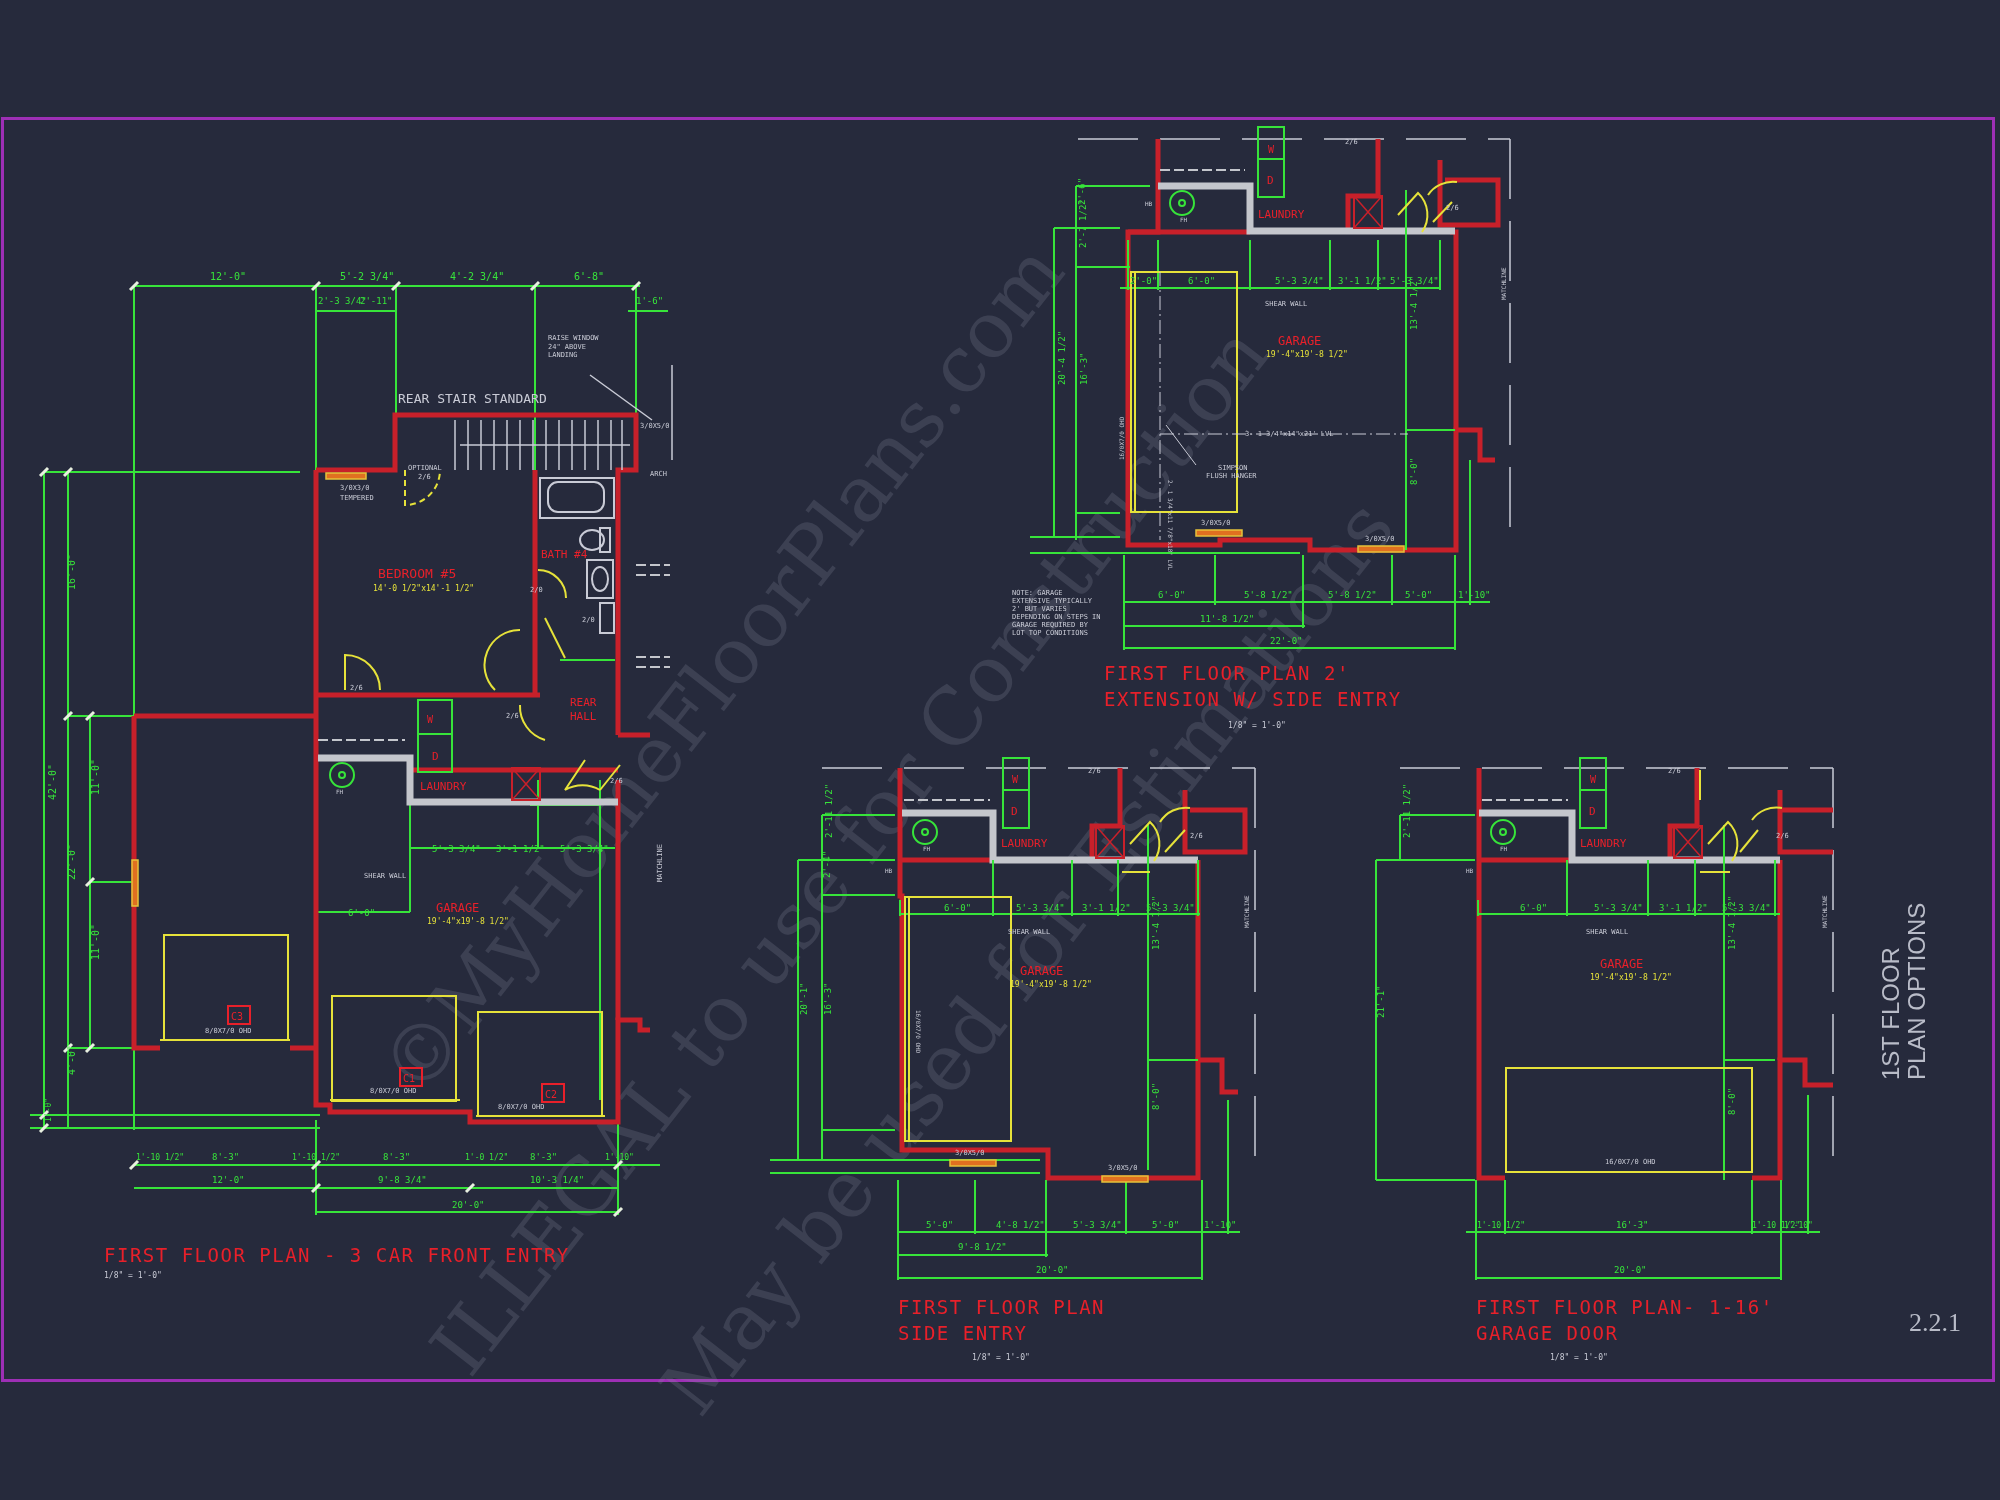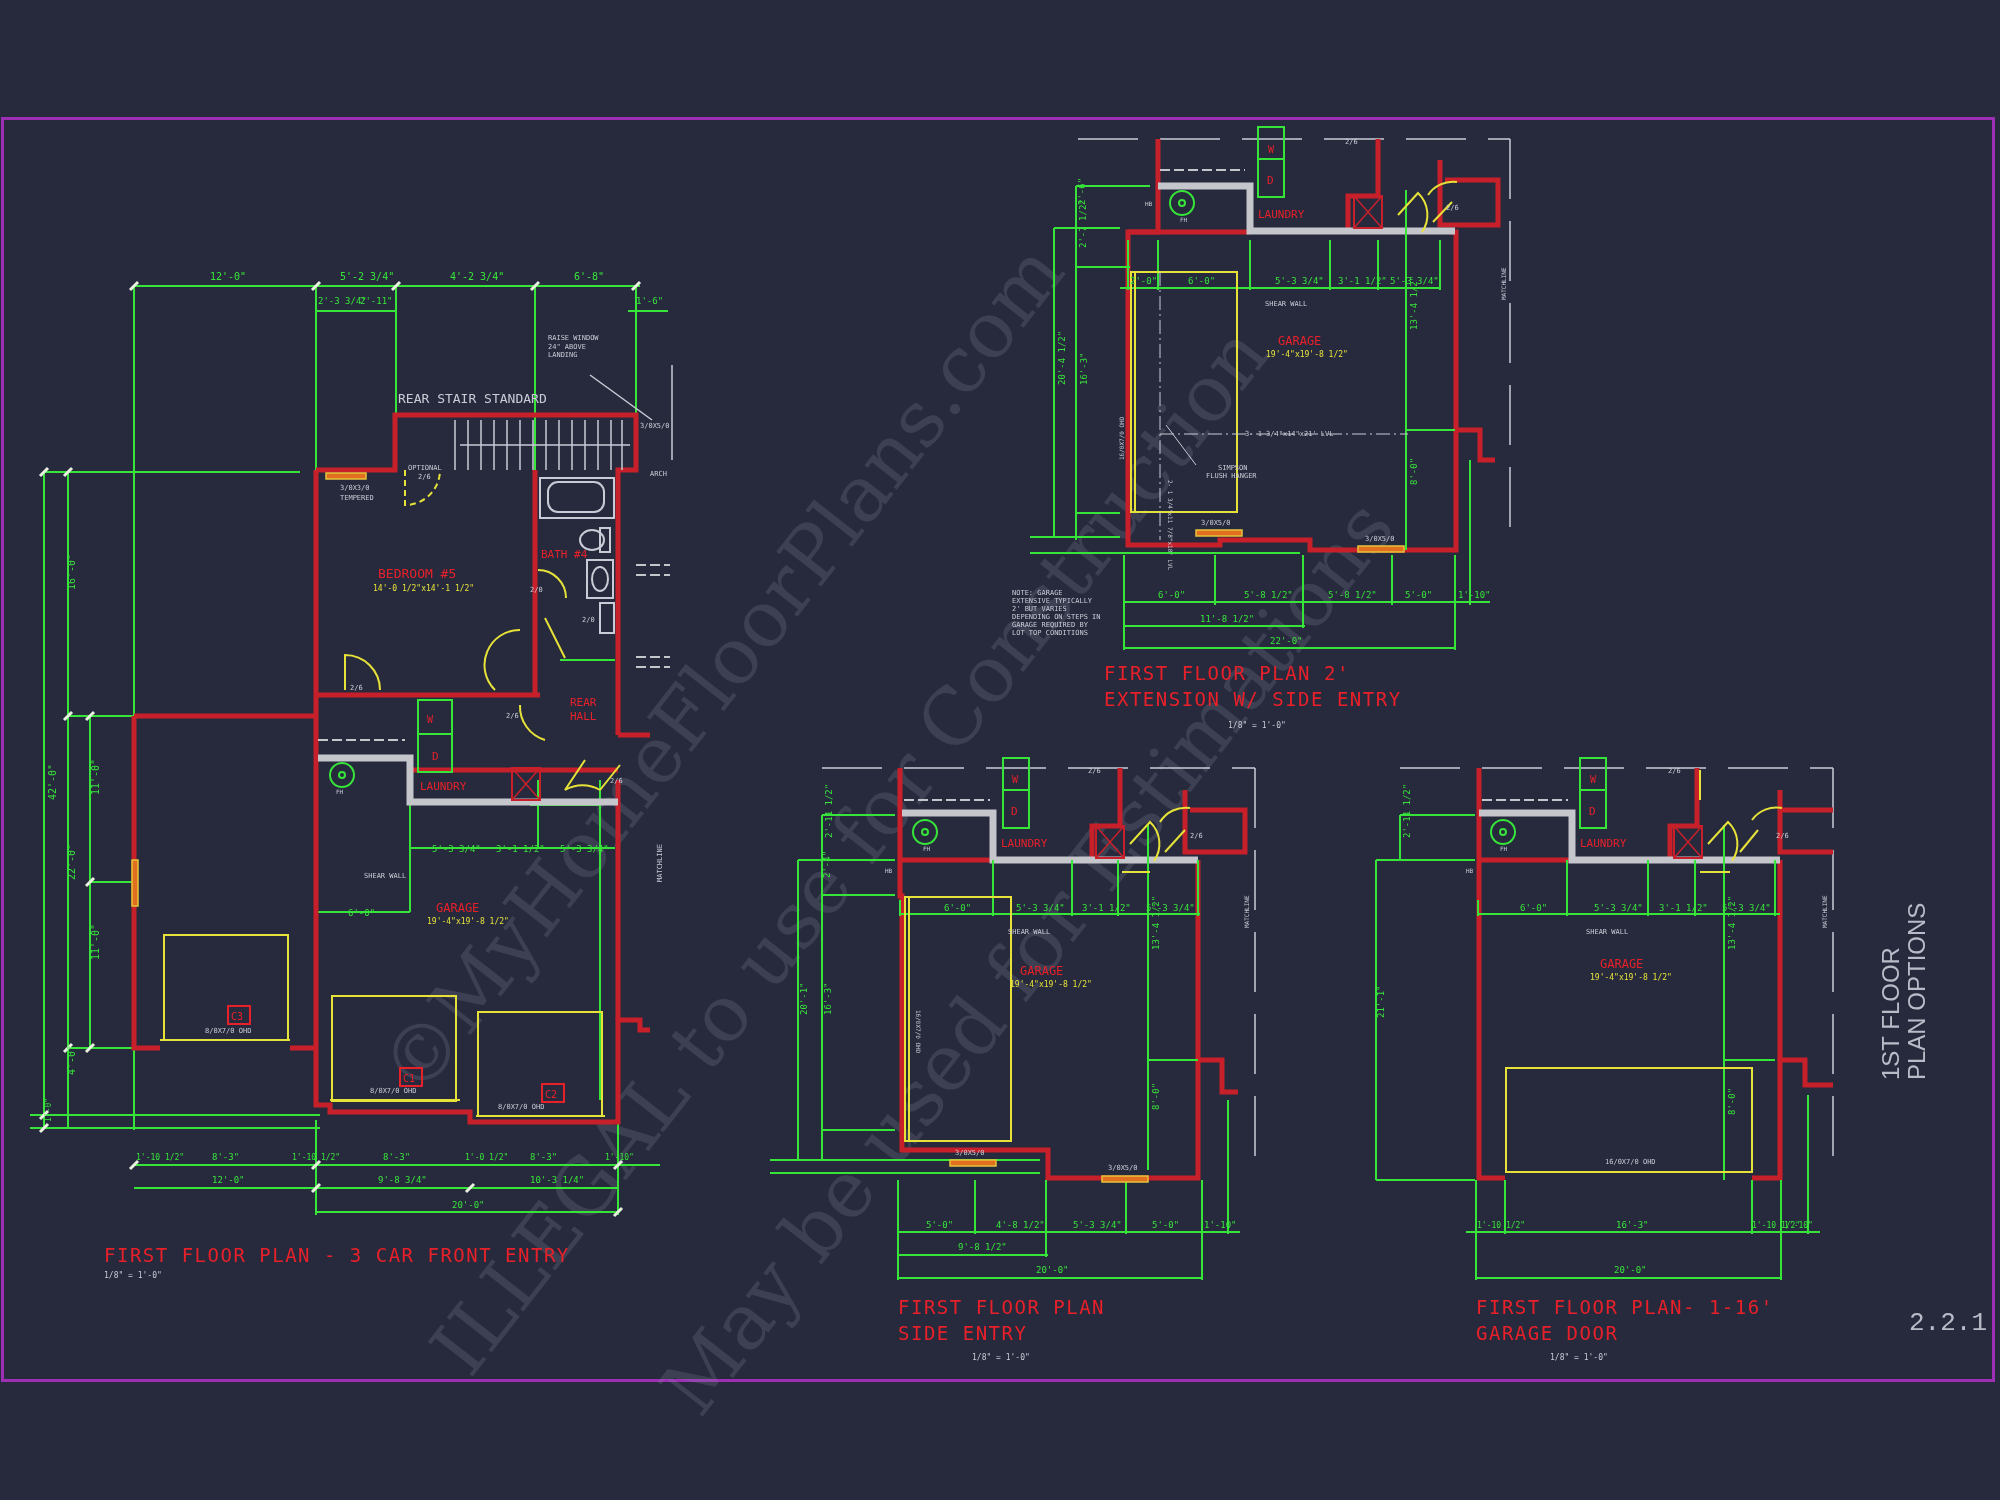--- a/index.html
+++ b/index.html
@@ -7,21 +7,21 @@
   #sheet{position:absolute;left:0;top:0;width:2000px;height:1500px;}
   .frame{position:absolute;left:1px;top:117px;width:1994px;height:1265px;border:3px solid #9d2fb5;box-sizing:border-box;}
   svg{position:absolute;left:0;top:0;}
   .t-red{font-family:"DejaVu Sans Mono",monospace;fill:#e8202a;}
   .t-green{font-family:"DejaVu Sans Mono",monospace;fill:#37e43a;}
   .t-yel{font-family:"DejaVu Sans Mono",monospace;fill:#e6e23a;}
   .t-wht{font-family:"DejaVu Sans Mono",monospace;fill:#c9cbd6;}
   .wm{font-family:"DejaVu Serif",serif;fill:#8a8fa3;opacity:0.22;}
   .side-title{position:absolute;left:1868px;top:900px;width:120px;height:200px;}
   .side-title div{position:absolute;transform-origin:left top;transform:rotate(-90deg);color:#b9bcc8;font-family:"Liberation Sans",sans-serif;font-size:24px;white-space:nowrap;line-height:26px;}
-  .sheet-num{position:absolute;left:1909px;top:1308px;color:#b9bcc8;font-family:Liberation Mono, monospace;font-size:26px;}
+  .sheet-num{position:absolute;left:1909px;top:1308px;color:#b9bcc8;font-family:Liberation Serif, serif;font-size:26px;}
 </style>
 </head>
 <body>
 
 <div id="sheet">
   <div class="frame"></div>
 
   <svg width="2000" height="1500" viewBox="0 0 2000 1500">
 
     <g>

